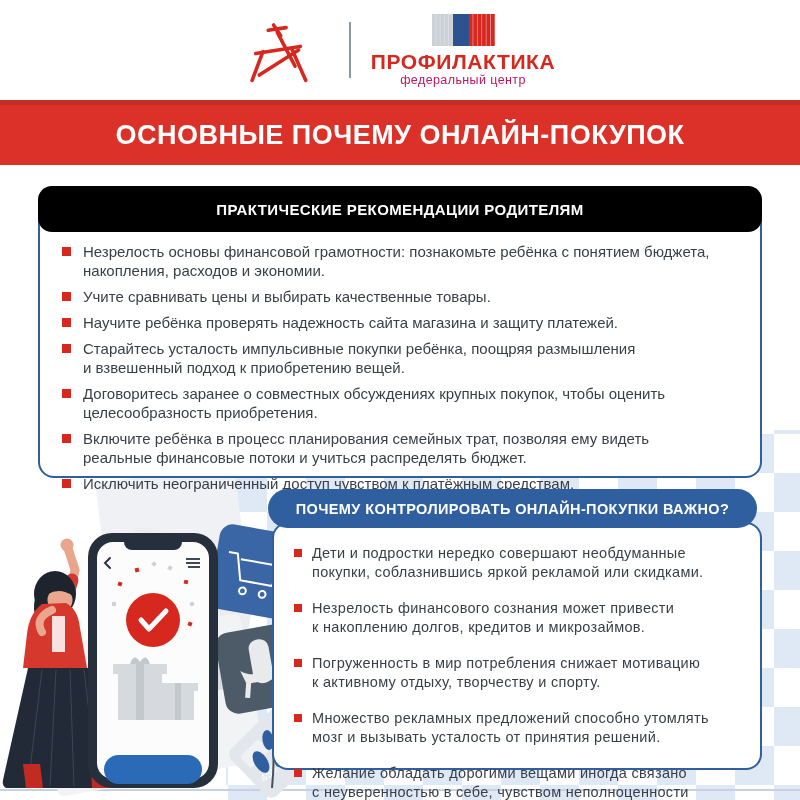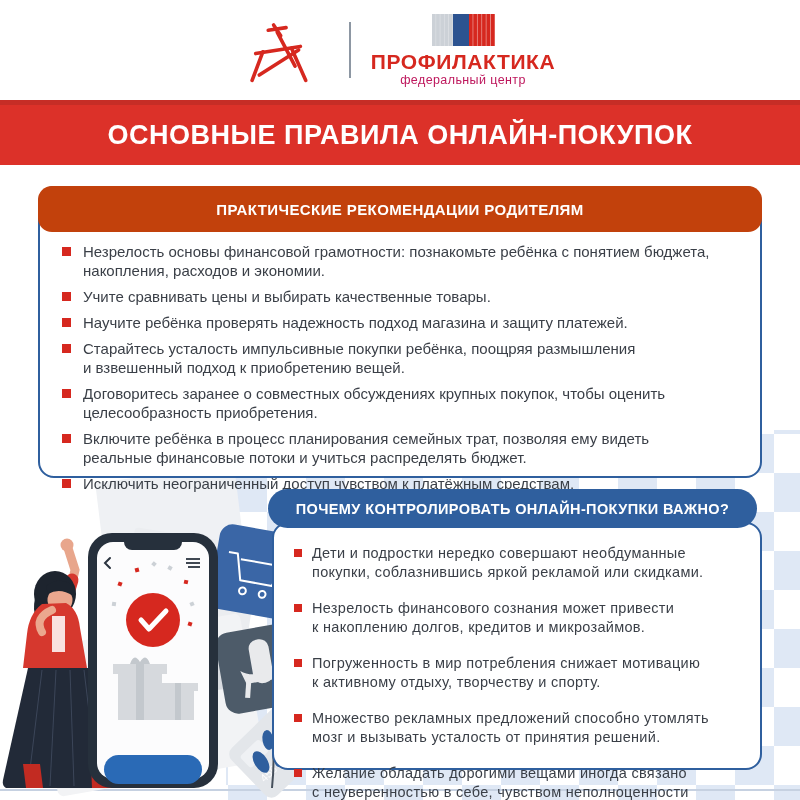--- a/index.html
+++ b/index.html
@@ -38,21 +38,21 @@
   }
   .banner-title{color:#fff;font-size:27px;font-weight:700;letter-spacing:.5px;}
 
   
   .card1{
     position:absolute;left:38px;top:186px;width:724px;height:292px;
     background:#fff;border:2px solid #2f5f9e;border-radius:16px;box-sizing:border-box;z-index:3;
   }
   .card1-header{
     position:absolute;left:-2px;top:-2px;width:724px;height:46px;
-    background:#c2410c;border-radius:14px;box-sizing:border-box;
+    background:#000000;border-radius:14px;box-sizing:border-box;
     display:flex;align-items:center;justify-content:center;
   }
   .card-header-text{color:#fff;font-size:15px;font-weight:700;letter-spacing:.4px;}
   .card1-list{position:absolute;left:22px;top:54px;width:680px;display:flex;flex-direction:column;gap:7px;}
   .bullet-row{display:flex;align-items:flex-start;}
   .bullet-sq{flex:0 0 9px;width:9px;height:9px;background:#d6281f;margin:5px 12px 0 0;}
   .item-text{font-size:15px;line-height:19px;color:#3a3f47;white-space:pre-line;}
 
   
   .pill2{
@@ -95,21 +95,21 @@
       <span class="px-gray"></span>
         <span class="px-blue"></span>
         <span class="px-red"></span>
     </div>
     <div class="brand-title">ПРОФИЛАКТИКА</div>
     <div class="brand-subtitle">федеральный центр</div>
   </div>
 </div>
 
 <div class="banner">
-  <div class="banner-title">ОСНОВНЫЕ ПРАВИЛА ОНЛАЙН-ПОКУПОК</div>
+  <div class="banner-title">ОСНОВНЫЕ ПОЧЕМУ ОНЛАЙН-ПОКУПОК</div>
 </div>
 
 <div class="card1">
   <div class="card1-header">
     <span class="card-header-text">ПРАКТИЧЕСКИЕ РЕКОМЕНДАЦИИ РОДИТЕЛЯМ</span>
   </div>
   <div class="card1-list">
 
       <div class="bullet-row">
         <span class="bullet-sq"></span>
@@ -117,21 +117,21 @@
 накопления, расходов и экономии.</span>
       </div>
 
       <div class="bullet-row">
         <span class="bullet-sq"></span>
         <span class="item-text">Учите сравнивать цены и выбирать качественные товары.</span>
       </div>
 
       <div class="bullet-row">
         <span class="bullet-sq"></span>
-        <span class="item-text">Научите ребёнка проверять надежность подход магазина и защиту платежей.</span>
+        <span class="item-text">Научите ребёнка проверять надежность сайта магазина и защиту платежей.</span>
       </div>
 
       <div class="bullet-row">
         <span class="bullet-sq"></span>
         <span class="item-text">Старайтесь усталость импульсивные покупки ребёнка, поощряя размышления
 и взвешенный подход к приобретению вещей.</span>
       </div>
 
       <div class="bullet-row">
         <span class="bullet-sq"></span>

